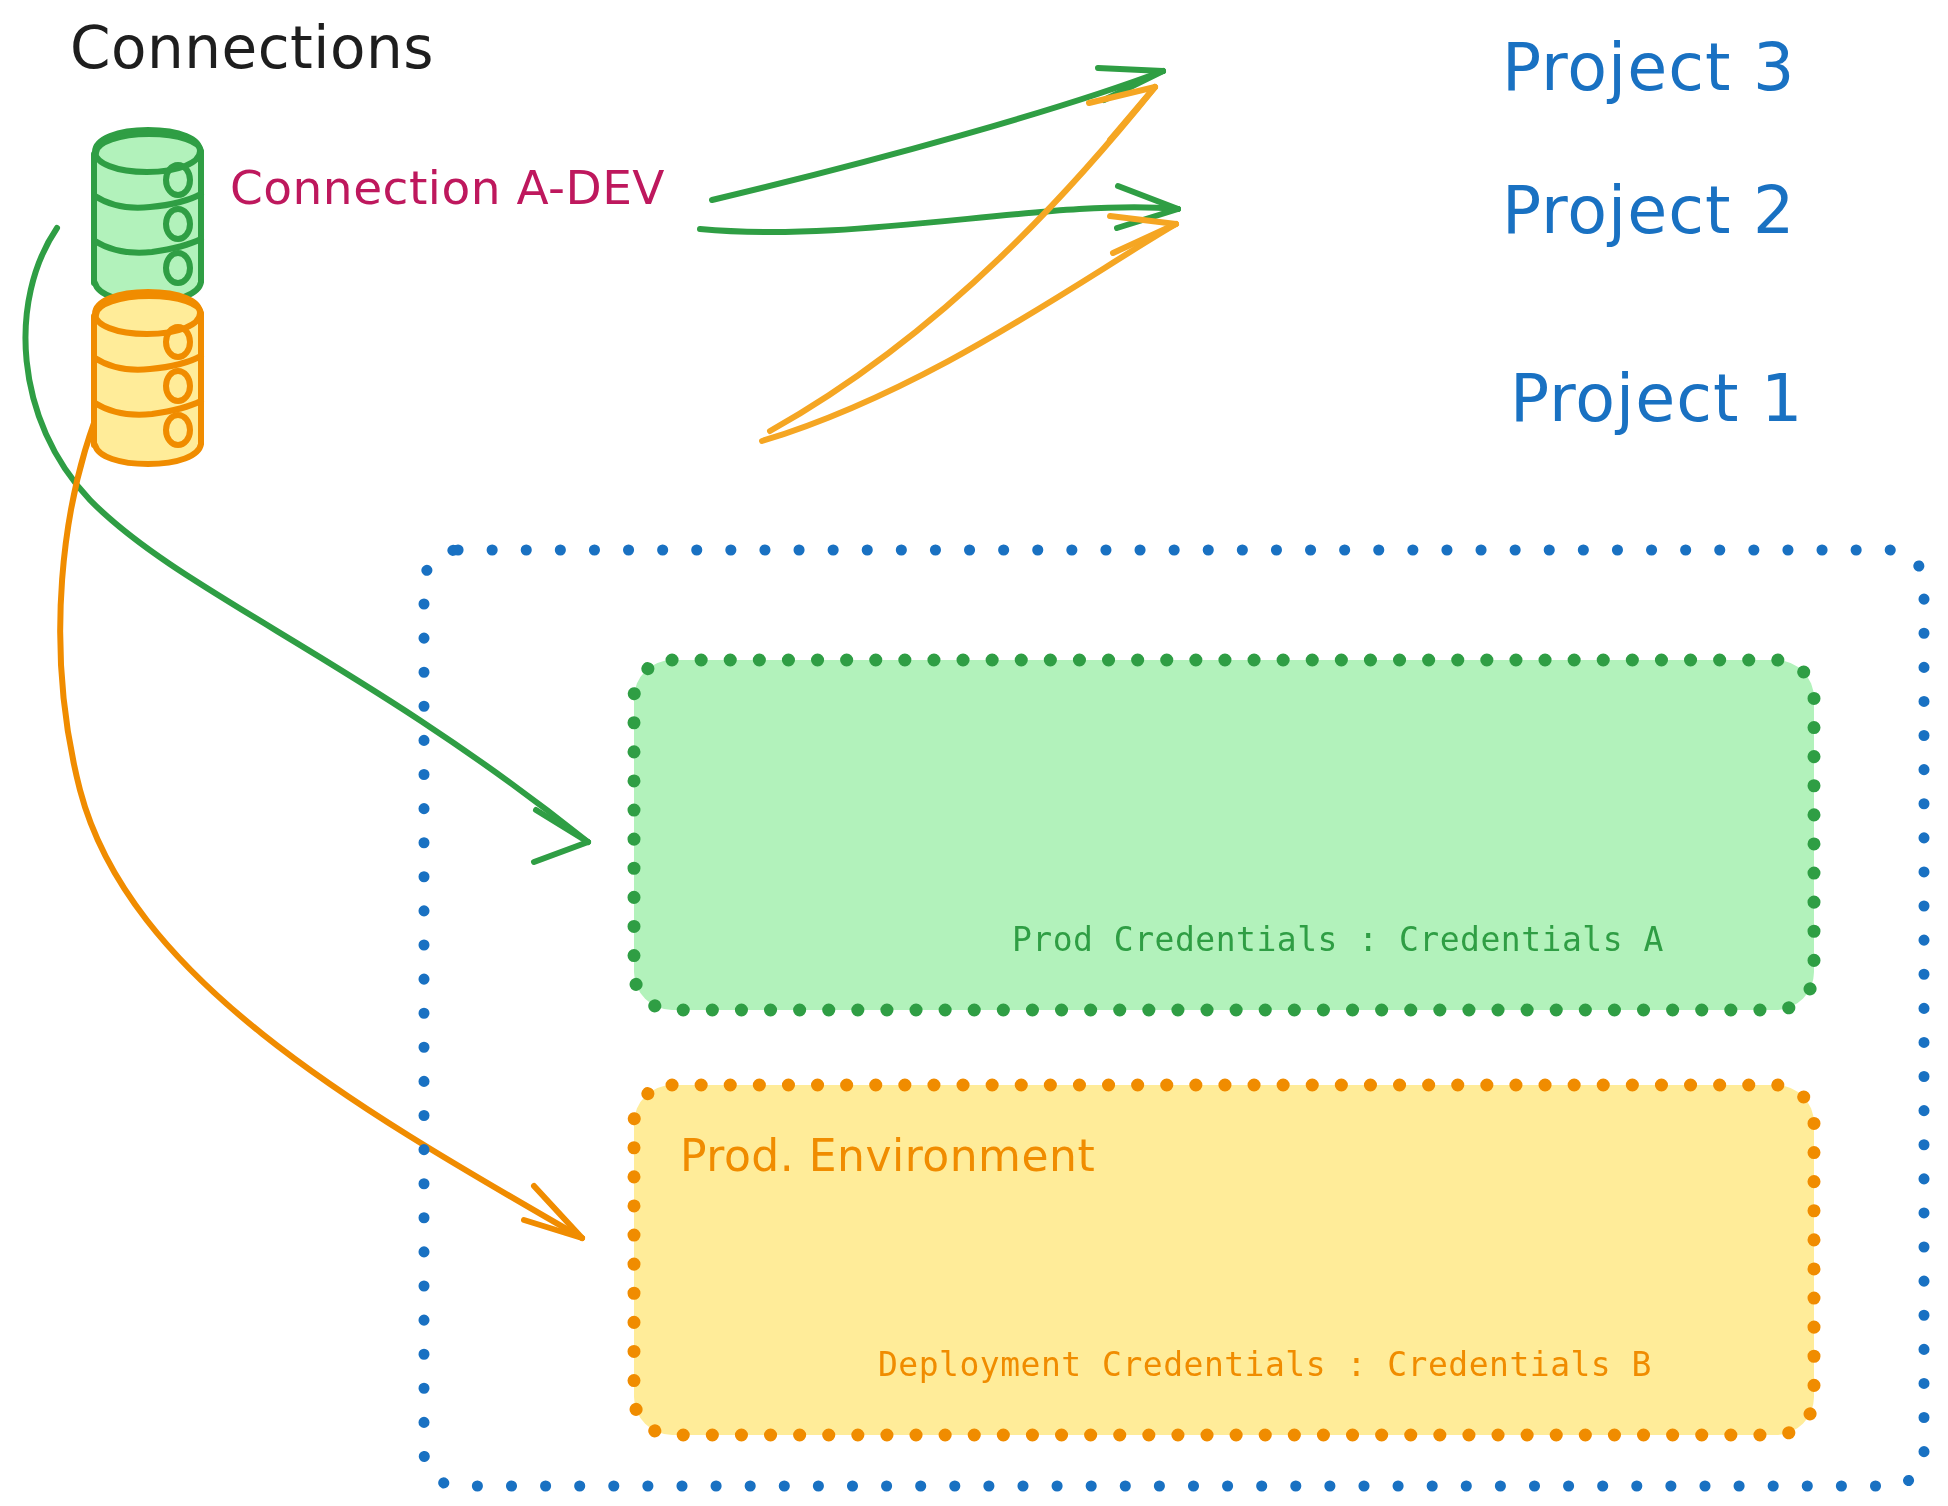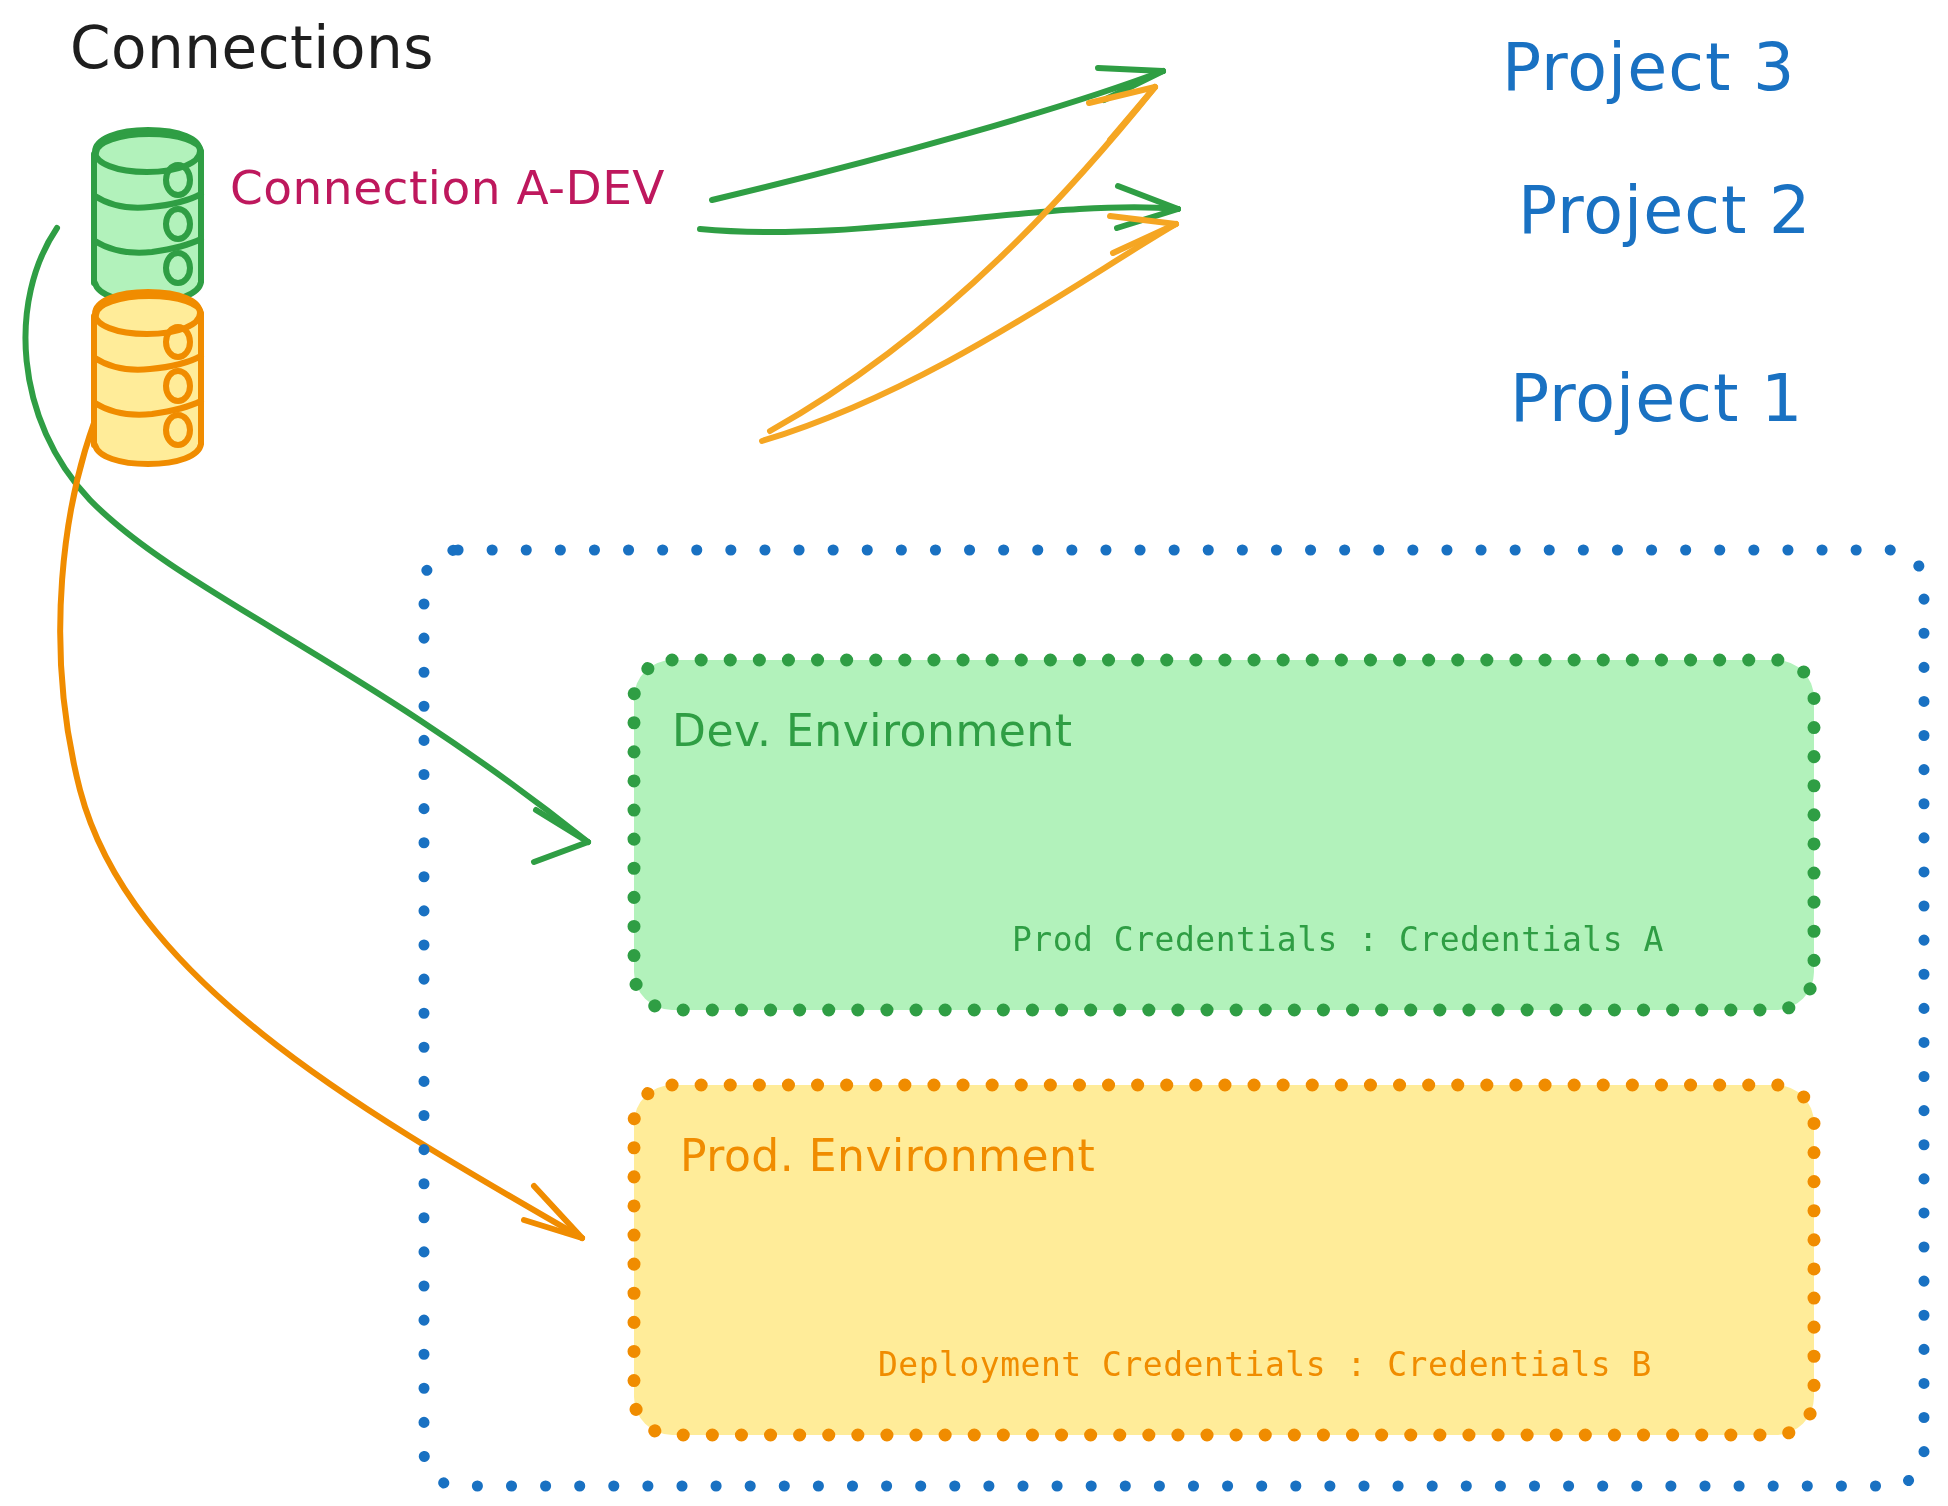--- a/index.html
+++ b/index.html
@@ -147,25 +147,24 @@
     </g>
   </svg>
 
   <div class="txt title-text" style="left:70px; top:14px;">Connections</div>
 
   <div class="txt conn-label conn-a" style="left:230px; top:160px;">Connection A-DEV</div>
 
 
   <div class="txt project-label" style="left:1502px; top:30px;">Project 3</div>
 
-  <div class="txt project-label" style="left:1502px; top:173px;margin-left:16px;">Project 2</div>
+  <div class="txt project-label" style="left:1502px; top:173px;">Project 2</div>
 
   <div class="txt project-label" style="left:1510px; top:345px;margin-top:16px;">Project 1</div>
 
-  <div class="txt env-title green" style="left:672px; top:705px;">Dev. Environment</div>
 
   <div class="txt cred-text green" style="left:1012px; top:920px;">Prod Credentials : Credentials A</div>
 
   <div class="txt env-title orange" style="left:680px; top:1130px;">Prod. Environment</div>
 
   <div class="txt cred-text orange" style="left:878px; top:1345px;">Deployment Credentials : Credentials B</div>
 
 </div>
 
 </body></html>

